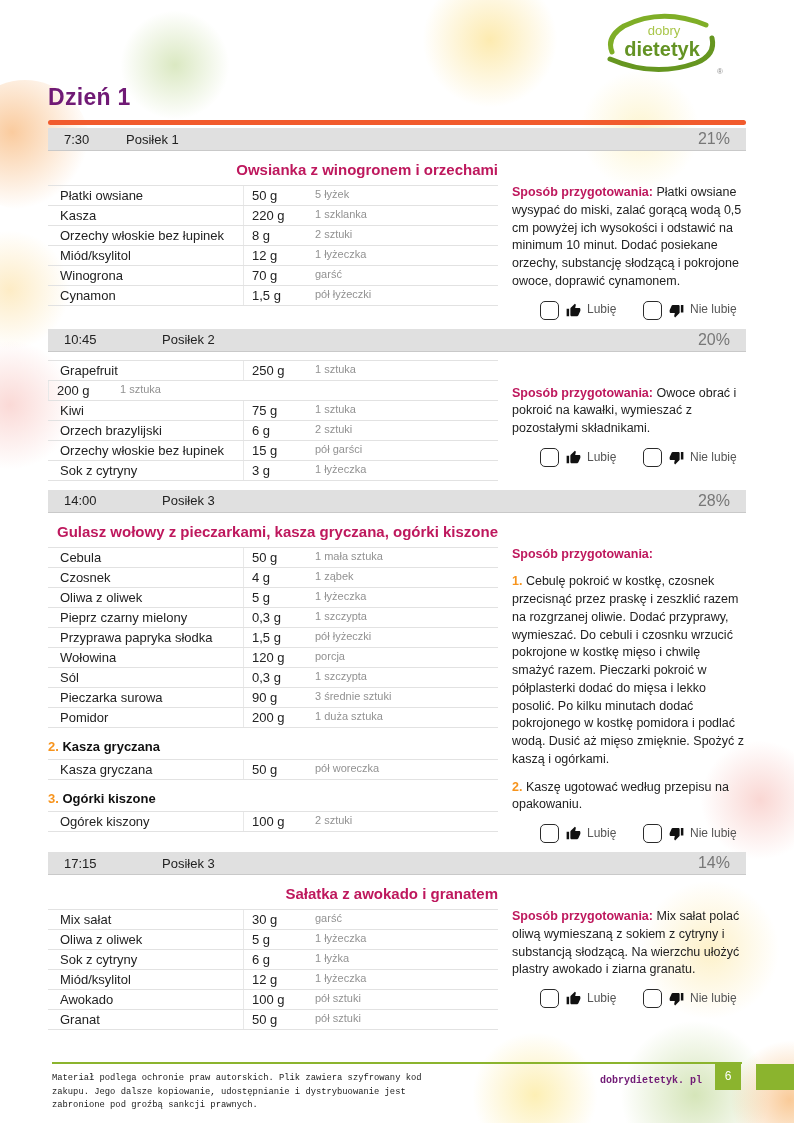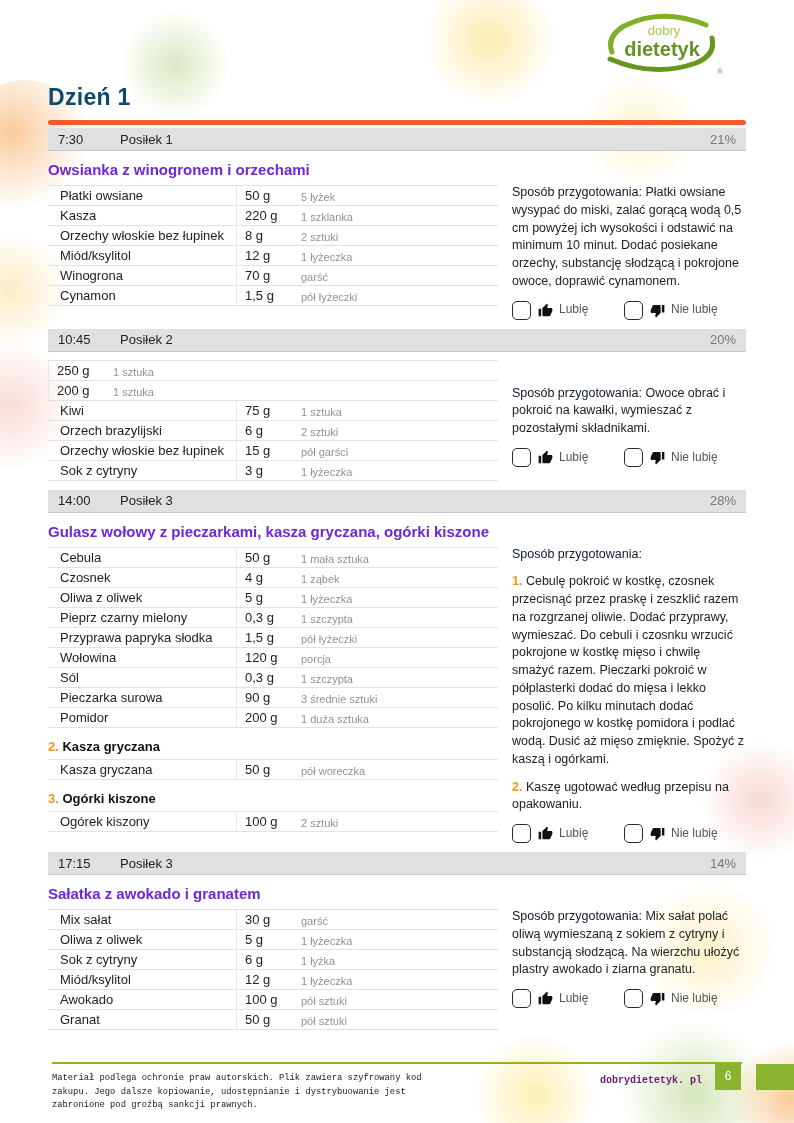--- a/index.html
+++ b/index.html
@@ -19,49 +19,49 @@
   .d9 { left:470px; top:1030px; width:130px; height:130px; background:radial-gradient(circle at 50% 50%, rgba(250,220,90,.45), rgba(250,220,90,0) 68%); }
   .d10{ left:620px; top:1020px; width:150px; height:150px; background:radial-gradient(circle at 50% 50%, rgba(150,190,80,.4), rgba(150,190,80,0) 70%); }
   .d11{ left:730px; top:1040px; width:120px; height:120px; background:radial-gradient(circle at 50% 50%, rgba(244,150,50,.5), rgba(244,150,50,0) 70%); }
 
   .content { position:relative; z-index:2; margin:0 48px; width:698px; padding-top:84px; }
 
   
   .logo { position:absolute; left:600px; top:12px; width:130px; height:70px; z-index:3; }
 
   
-  .page-title { color:#0c4a6e; font-size:23px; font-weight:bold; letter-spacing:.3px; }
+  .page-title { color:#701a75; font-size:23px; font-weight:bold; letter-spacing:.3px; }
   .orange-rule { height:5px; background:#f15b2d; border-radius:3px; margin-top:9px; }
 
   
-  .meal-bar { display:flex; align-items:center; background:#e0e0e0; border-bottom:1px solid #c9c9c9; height:23px; padding:0 10px; font-size:13px; color:#222; margin-top:3px; }
+  .meal-bar { display:flex; align-items:center; background:#e0e0e0; border-bottom:1px solid #c9c9c9; height:23px; padding:0 16px; font-size:13px; color:#222; margin-top:3px; }
   .meal-bar .t { width:62px; }
   .meal-bar .l { flex:1; }
-  .meal-bar .p { color:#777; font-size:13px; }
-  .gap-before { margin-top:9px; }
+  .meal-bar .p { color:#777; font-size:16px; }
+  .gap-before { margin-top:9px;gap:36px; }
 
   
   .meal-body { display:flex; margin:8px 0 4px; }
   .col-left  { width:450px; }
   .col-right { width:234px; margin-left:14px; padding-top:25px; font-size:12.5px; line-height:1.42; color:#222; }
-  .recipe-title { font-size:15px; font-weight:bold; color:#6d28d9; margin:2px 0 7px; }
+  .recipe-title { font-size:15px; font-weight:bold; color:#be185d; margin:2px 0 7px;text-align:right; }
   .sub-header { font-size:13px; font-weight:bold; margin:11px 0 5px; color:#111; }
   .sub-num, .step-num { color:#f7941d; font-weight:bold; }
 
   .ing-table { border-top:1px solid #e2e2e2; }
-  .ing-row { display:flex; align-items:flex-end; border-bottom:1px solid #e2e2e2; min-height:19.5px; }
+  .ing-row { display:flex; align-items:flex-start; border-bottom:1px solid #e2e2e2; min-height:19.5px;gap:7px; }
   .ing-row .c1 { width:188px; font-size:13px; padding:2px 4px 2px 12px; color:#222; }
   .ing-row .c2 { width:57px;  font-size:13px; padding:2px 4px 2px 8px; border-left:1px solid #e8e8e8; color:#222; }
   .ing-row .c3 { flex:1; font-size:11px; color:#929292; padding:2px 4px 2px 8px; }
 
   .prep p { margin-bottom:10px; }
-  .prep b { font-weight:normal; color:#0f172a; }
-
-  
-  .fb-row { display:flex; align-items:center; margin-top:10px; }
+  .prep b { font-weight:bold; color:#be185d; }
+
+  
+  .fb-row { display:flex; align-items:center; margin-top:10px;margin-left:28px; }
   .fb-group { display:flex; align-items:center; width:112px; }
   .fb-box { width:19px; height:19px; border:1.6px solid #2b2b2b; border-radius:5px; background:#fff; margin-right:7px; flex:none; cursor:pointer; }
   .fb-icon { width:15px; height:15px; margin-right:6px; flex:none; }
   .fb-label { font-size:12px; color:#555; }
 
   
   .footer { position:absolute; left:4px; top:1060px; width:794px; height:63px; z-index:2;font-family:Liberation Mono, monospace; }
   .f-line { position:absolute; left:48px; top:2px; width:690px; height:2px; background:#8bb42e; }
   .f-copy { position:absolute; left:48px; top:12px; width:392px; font-size:8.8px; color:#1a1a1a; line-height:1.55; }
   .f-site { position:absolute; left:460px; top:15px; width:238px; text-align:right; font-size:10px; font-weight:bold; color:#701a75; }
@@ -161,20 +161,21 @@
 
   <div class="meal-bar gap-before">
     <span class="t">10:45</span>
     <span class="l">Posiłek 2</span>
     <span class="p">20%</span>
   </div>
   <div class="meal-body">
     <div class="col-left">
       <div class="ing-table">
         <div class="ing-row">
+            <span class="c1">Grapefruit</span>
             <span class="c2">250 g</span>
             <span class="c3">1 sztuka</span>
           </div>
         <div class="ing-row">
             <span class="c2">200 g</span>
             <span class="c3">1 sztuka</span>
           </div>
         <div class="ing-row">
             <span class="c1">Kiwi</span>
             <span class="c2">75 g</span>

